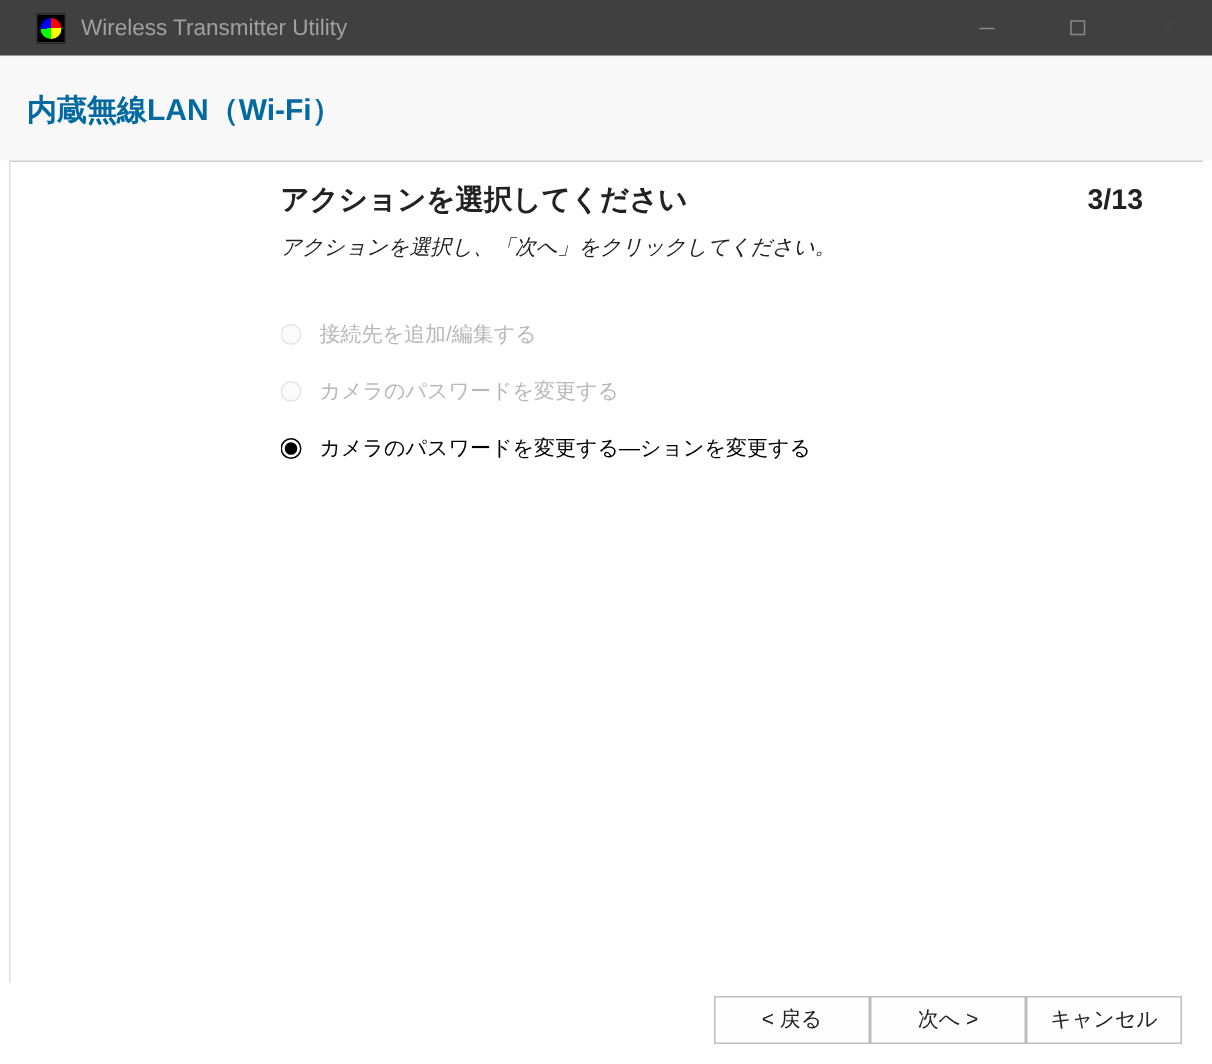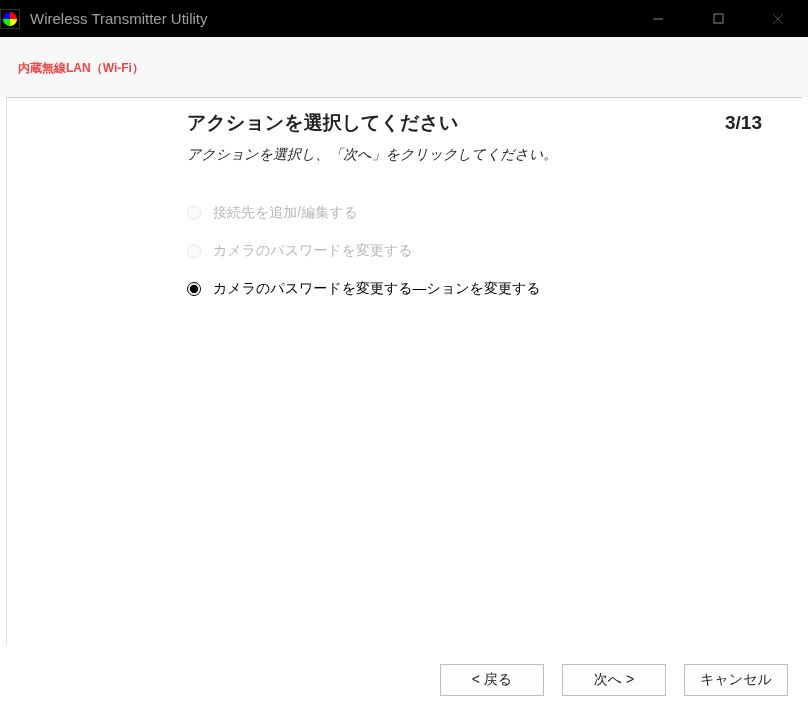--- a/index.html
+++ b/index.html
@@ -8,24 +8,24 @@
       background: #fff;
       width: 808px;
       height: 709px;
       overflow: hidden;
       font-size: 14px;
       color: #000;
     }
     
     .titlebar {
       height: 38px;
-      background: #000000;
-      display: flex;
-      align-items: center;
-      padding: 0 0 0 0;
+      background: #404040;
+      display: flex;
+      align-items: center;
+      padding: 0 0 0 24px;
       border-bottom: 1px solid #f6f6f6;
     }
     .app-icon {
       width: 20px;
       height: 20px;
       margin-right: 10px;
       display: inline-block;
       background: #000;
       position: relative;
       border: 1px solid #333;
@@ -54,23 +54,23 @@
       color: #888;
     }
     .win-btn svg { stroke: #888; }
     .win-btn.close svg { stroke: #444; }
     
     .header {
       padding: 22px 18px 20px 18px;
       background: #f8f8f8;
     }
     .header h1 {
-      font-size: 12px;
+      font-size: 20px;
       font-weight: bold;
-      color: #ef4444;
+      color: #0369a1;
     }
     
     .panel-wrap {
       padding: 0 6px;
     }
     .panel {
       border-top: 1px solid #ccc;
       border-left: 1px solid #e0e0e0;
       background: #fff;
       height: 548px;
@@ -126,21 +126,20 @@
       font-size: 14px;
       color: #222;
       line-height: 1.55;
       max-width: 345px;
     }
     .outer-buttons {
       position: absolute;
       right: 20px;
       top: 664px;
       display: flex;
-      gap: 18px;
     }
     .btn {
       width: 104px;
       height: 32px;
       background: #fdfdfd;
       border: 1px solid #bdbdbd;
       font-size: 14px;
       font-family: inherit;
       color: #222;
       cursor: pointer;

